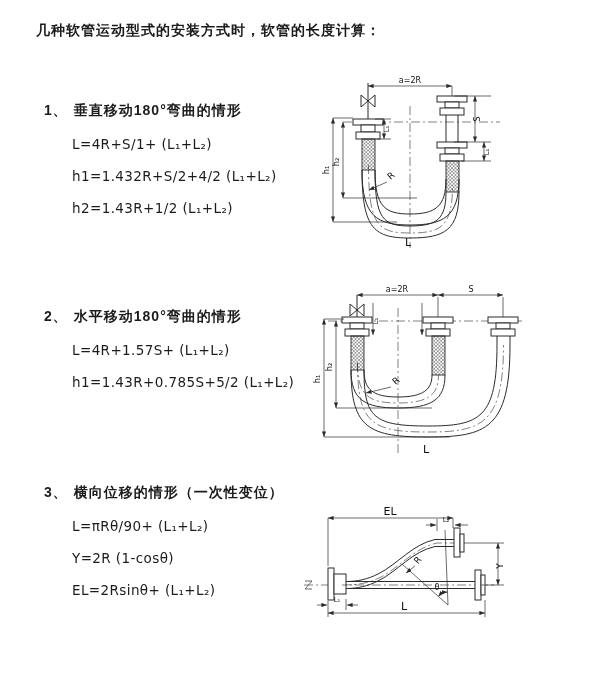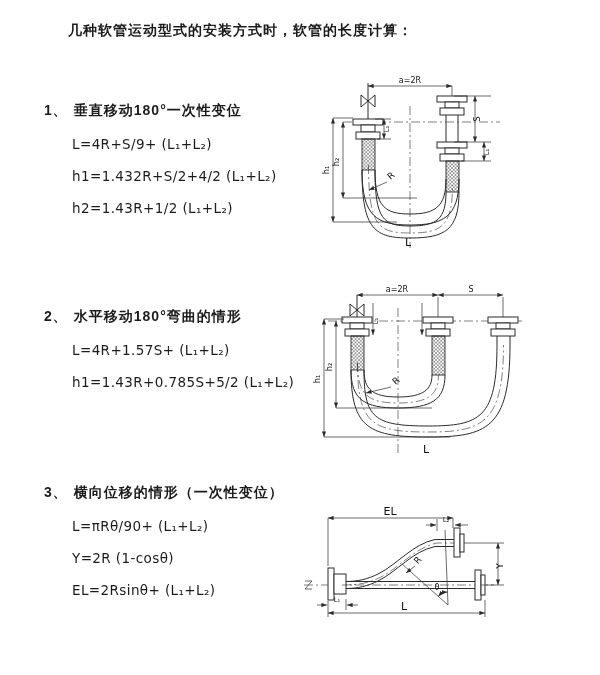--- a/index.html
+++ b/index.html
@@ -1,20 +1,20 @@
 <!DOCTYPE html>
 <html><head>
 <meta charset="utf-8">
 <style>
   html,body{margin:0;padding:0;}
   body{
     width:600px;height:675px;position:relative;background:#ffffff;overflow:hidden;
     font-family:"Liberation Sans","DejaVu Sans",sans-serif;color:#1c1c1c;
   }
-  .page-title{position:absolute;left:36px;top:22px;font-size:14px;font-weight:bold;letter-spacing:1px;margin-left:32px;}
+  .page-title{position:absolute;left:36px;top:22px;font-size:14px;font-weight:bold;letter-spacing:1px;}
   .section{position:absolute;left:44px;}
   .sec-head{font-size:14px;font-weight:bold;letter-spacing:1px;white-space:nowrap;}
   .sec-head .idx{margin-right:6px;}
   .formula{font-size:13.5px;margin-left:28px;margin-top:16px;letter-spacing:0.4px;white-space:nowrap;font-family:"DejaVu Sans","Liberation Sans",sans-serif;}
   .diagram{position:absolute;}
   
   .ln{stroke:#2b2b2b;stroke-width:1;fill:none;}
   .fw{stroke:#2b2b2b;stroke-width:1;fill:#ffffff;}
   .dim{stroke:#2b2b2b;stroke-width:0.7;fill:none;}
   .cl{stroke:#2b2b2b;stroke-width:0.6;fill:none;stroke-dasharray:9 3 2 3;}
@@ -22,23 +22,23 @@
   text.dlab{font-family:"DejaVu Sans","Liberation Sans",sans-serif;fill:#111;}
   .f9{font-size:9px;} .f8{font-size:8px;} .f7{font-size:7px;} .f11{font-size:11px;}
 </style>
 </head>
 <body>
 
 <div class="page-title">几种软管运动型式的安装方式时，软管的长度计算：</div>
 
 <div class="section" style="top:102px;">
   <div class="sec-head">
-    <span class="idx">1、</span><span>垂直移动180°一次性变位</span>
+    <span class="idx">1、</span><span>垂直移动180°弯曲的情形</span>
   </div>
-  <div class="formula">L=4R+S/9+ (L₁+L₂)</div>
+  <div class="formula">L=4R+S/1+ (L₁+L₂)</div>
   <div class="formula">h1=1.432R+S/2+4/2 (L₁+L₂)</div>
   <div class="formula">h2=1.43R+1/2 (L₁+L₂)</div>
 </div>
 
 <div class="section" style="top:308px;">
   <div class="sec-head">
     <span class="idx">2、</span><span>水平移动180°弯曲的情形</span>
   </div>
   <div class="formula">L=4R+1.57S+ (L₁+L₂)</div>
   <div class="formula">h1=1.43R+0.785S+5/2 (L₁+L₂)</div>

